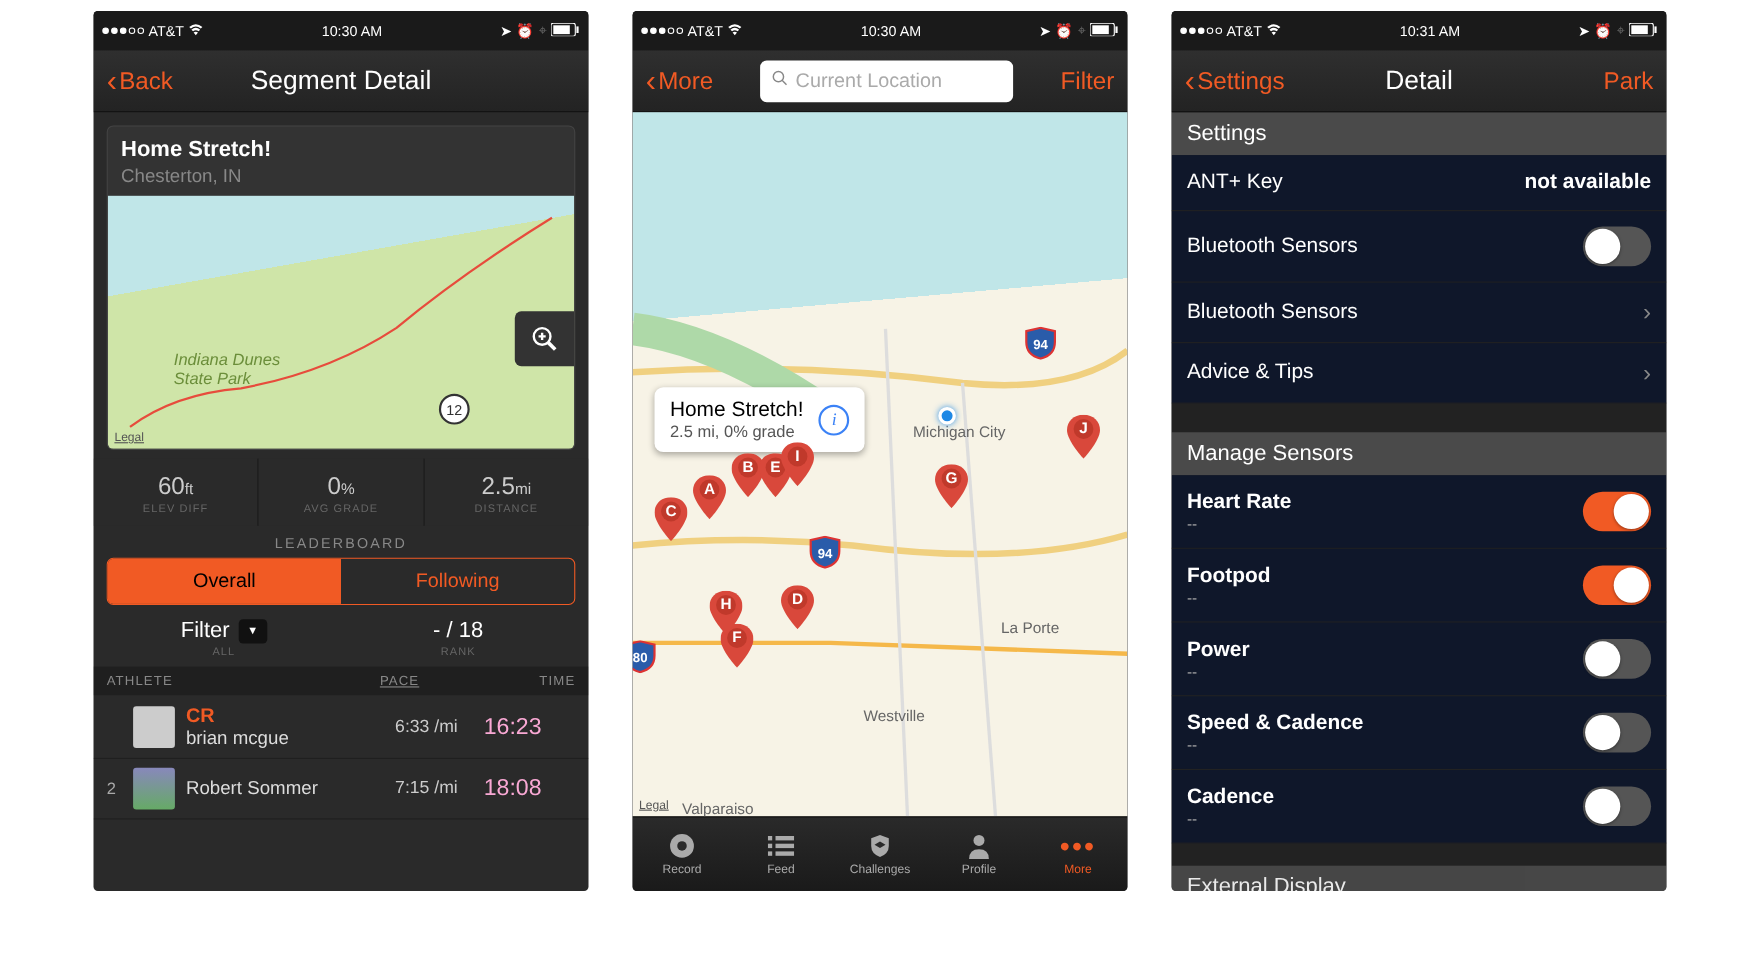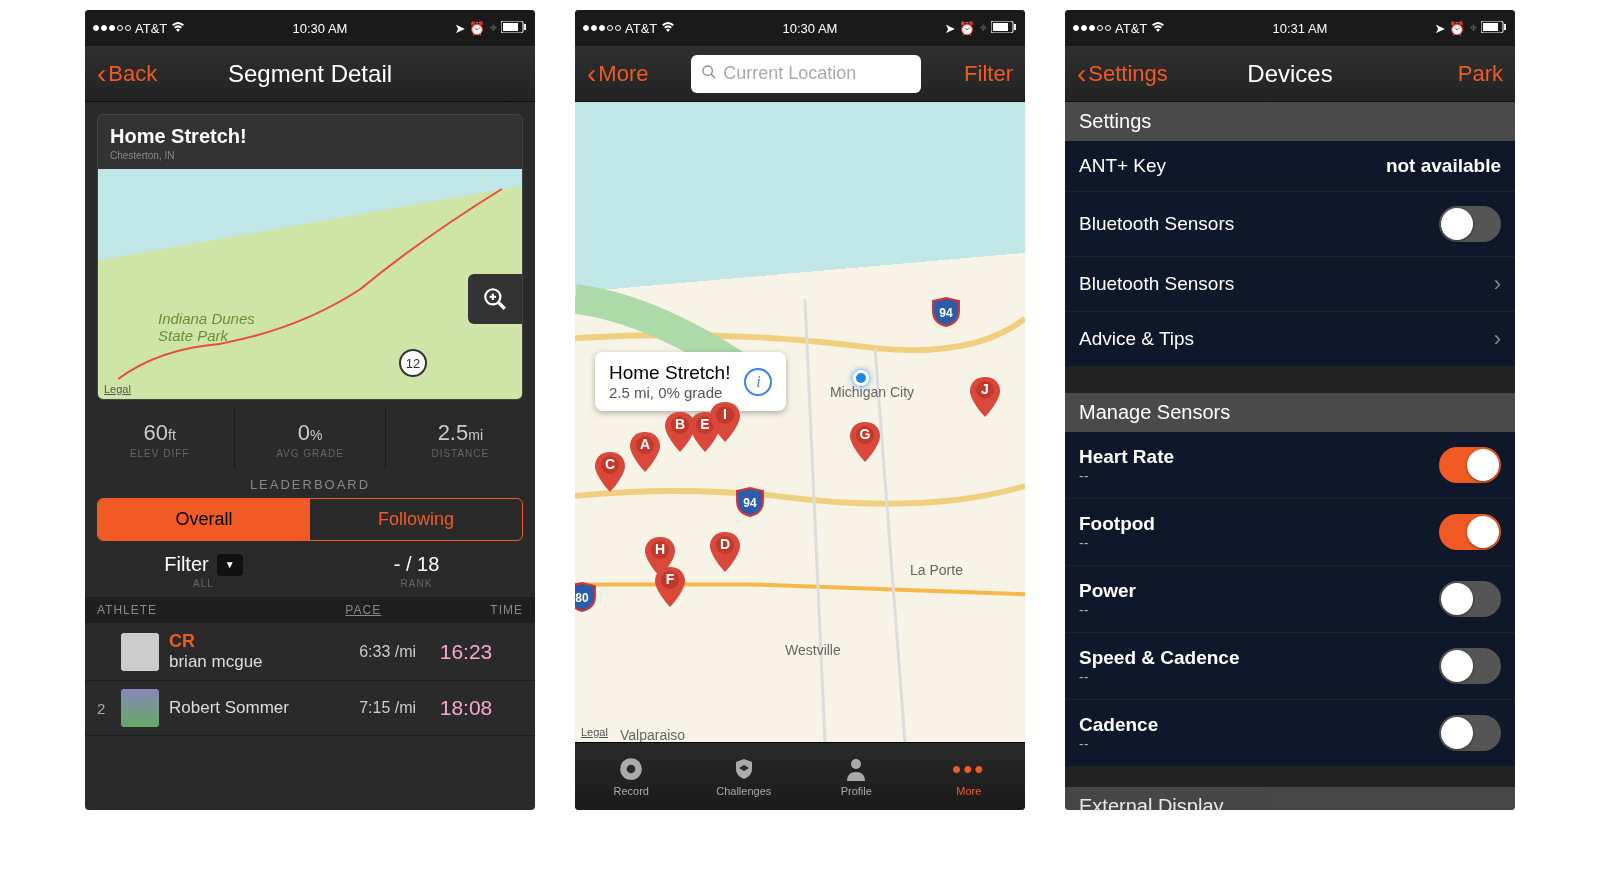--- a/index.html
+++ b/index.html
@@ -68,21 +68,21 @@
   .content { flex: 1; overflow: hidden; display: flex; flex-direction: column; }
   .seg-card {
     margin: 12px;
     background: #333;
     border: 1px solid #444;
     border-radius: 6px;
     overflow: hidden;
   }
   .seg-head { padding: 10px 12px 8px; }
   .seg-title { font-size: 20px; font-weight: 600; }
-  .seg-sub { color: #888; font-size: 10px; margin-top: 2px; }
+  .seg-sub { color: #888; font-size: 17px; margin-top: 2px; }
   .seg-map {
     height: 230px;
     position: relative;
     background: linear-gradient(170deg, #c0e6e8 0%, #c0e6e8 30%, #cfe5a8 30%, #cfe5a8 100%);
     overflow: hidden;
   }
   .route-line {
     position: absolute;
     top: 0; left: 0; width: 100%; height: 100%;
   }
@@ -542,20 +542,33 @@
       <span class="ticon">
           <svg width="26" height="26" viewBox="0 0 24 24">
             <circle cx="12" cy="12" r="10" fill="#aaa"></circle>
             <circle cx="12" cy="12" r="4" fill="#2a2a2a"></circle>
           </svg>
         </span>
       <span>Record</span>
     </div>
     <div class="tb">
       <span class="ticon">
+          <svg width="24" height="20" viewBox="0 0 24 20">
+            <rect y="1" width="4" height="4" fill="#aaa"></rect>
+            <rect x="7" y="1" width="17" height="4" fill="#aaa"></rect>
+            <rect y="8" width="4" height="4" fill="#aaa"></rect>
+            <rect x="7" y="8" width="17" height="4" fill="#aaa"></rect>
+            <rect y="15" width="4" height="4" fill="#aaa"></rect>
+            <rect x="7" y="15" width="17" height="4" fill="#aaa"></rect>
+          </svg>
+        </span>
+      <span>Feed</span>
+    </div>
+    <div class="tb">
+      <span class="ticon">
           <svg width="24" height="24" viewBox="0 0 24 24">
             <path d="M12 2 L20 5 L20 12 Q20 19 12 22 Q4 19 4 12 L4 5 Z" fill="#aaa"></path>
             <path d="M7 11 L12 8 L17 11 L12 14 Z" fill="#2a2a2a"></path>
           </svg>
         </span>
       <span>Challenges</span>
     </div>
     <div class="tb">
       <span class="ticon">
           <svg width="22" height="24" viewBox="0 0 22 24">
@@ -597,21 +610,21 @@
             <rect x="23" y="3" width="2" height="6" fill="#fff"></rect>
             <rect x="2" y="2" width="15" height="8" fill="#fff"></rect>
           </svg></span>
     </div>
   </div>
   <div class="nav-bar">
     <div class="nav-back">
       <span class="chev">‹</span>
       <span>Settings</span>
     </div>
-    <div class="nav-title">Devices</div>
+    <div class="nav-title">Detail</div>
     <div class="nav-right">Park</div>
   </div>
   <div class="list">
     <div class="sect-head">Settings</div>
     <div class="list-row">
       <div class="lt">ANT+ Key</div>
       <div class="rv">not available</div>
     </div>
     <div class="list-row">
       <div class="lt">Bluetooth Sensors</div>

